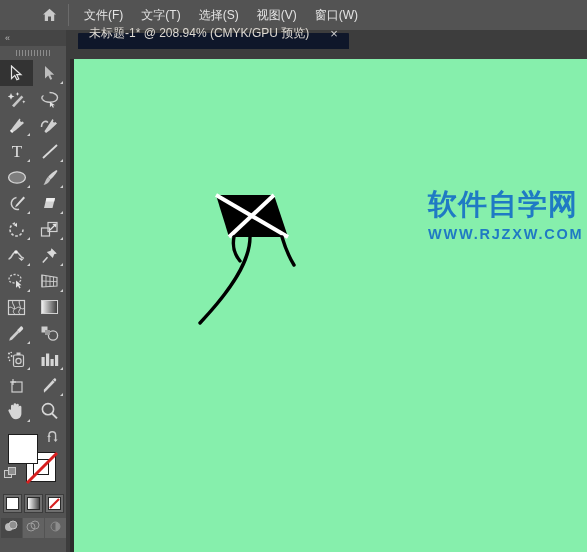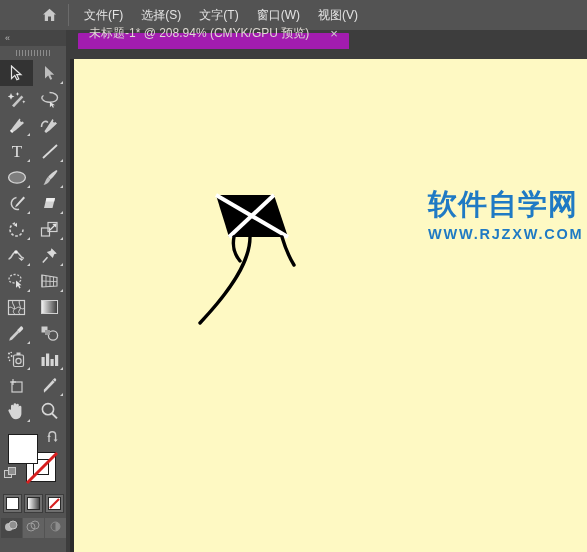--- a/index.html
+++ b/index.html
@@ -72,21 +72,21 @@
     position: absolute;
     left: 74px; top: 30px;
     width: 513px; height: 29px;
     background: #3d3d3d;
     box-sizing: border-box;
   }
   .doc-tab {
     position: absolute;
     left: 4px; top: 3px;
     height: 14px;
-    background: #a21caf;
+    background: #0f172a;
     display: flex;
     align-items: center;
     padding: 0 8px 16px 11px;
     box-sizing: border-box;
     border-top-left-radius: 1px;
     border-top-right-radius: 1px;
     cursor: default;
   }
   .doc-tab-title {
     color: #ddd9d2;
@@ -256,21 +256,21 @@
     display: flex;
     justify-content: center;
     margin-top: 12px;
   }
 
   
   .canvas-wrap {
     position: absolute;
     left: 74px; top: 59px;
     width: 513px; height: 493px;
-    background: #fef9c3;
+    background: #86efac;
     overflow: hidden;
   }
   .kite {
     position: absolute;
     left: 118px; top: 130px;
   }
   .watermark {
     position: absolute;
     left: 354px; top: 130px;
     user-select: none;
@@ -316,24 +316,24 @@
     <div class="home-btn">
       <span>
         <svg width="17" height="16" viewBox="0 0 17 16">
           <path d="M8.5 1.8 L15 7.6 L13.2 7.6 L13.2 14 L10 14 L10 9.6 L7 9.6 L7 14 L3.8 14 L3.8 7.6 L2 7.6 Z" fill="#c9c9c9"></path>
         </svg>
       </span>
     </div>
     <div class="menu-divider"></div>
     <div class="menu-items">
       <div class="menu-item">文件(F)</div>
+      <div class="menu-item">文字(T)</div>
       <div class="menu-item">选择(S)</div>
-      <div class="menu-item">文字(T)</div>
+      <div class="menu-item">视图(V)</div>
       <div class="menu-item">窗口(W)</div>
-      <div class="menu-item">视图(V)</div>
     </div>
   </div>
 
   <div class="tabbar">
     <div class="doc-tab">
       <span class="doc-tab-title">未标题-1* @ 208.94% (CMYK/GPU 预览)</span>
       <span class="tab-close">×</span>
     </div>
   </div>
 

